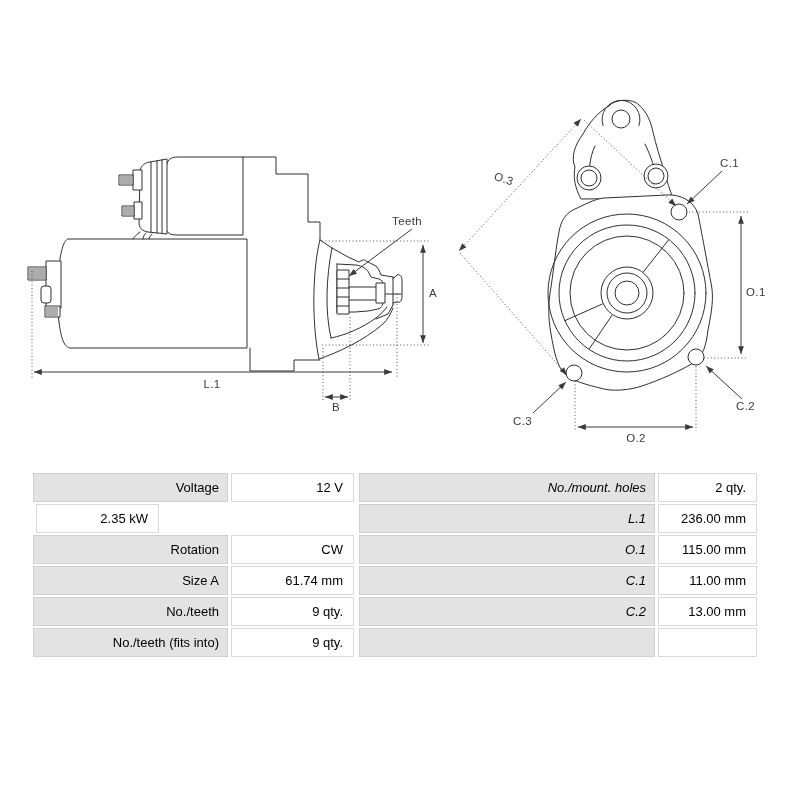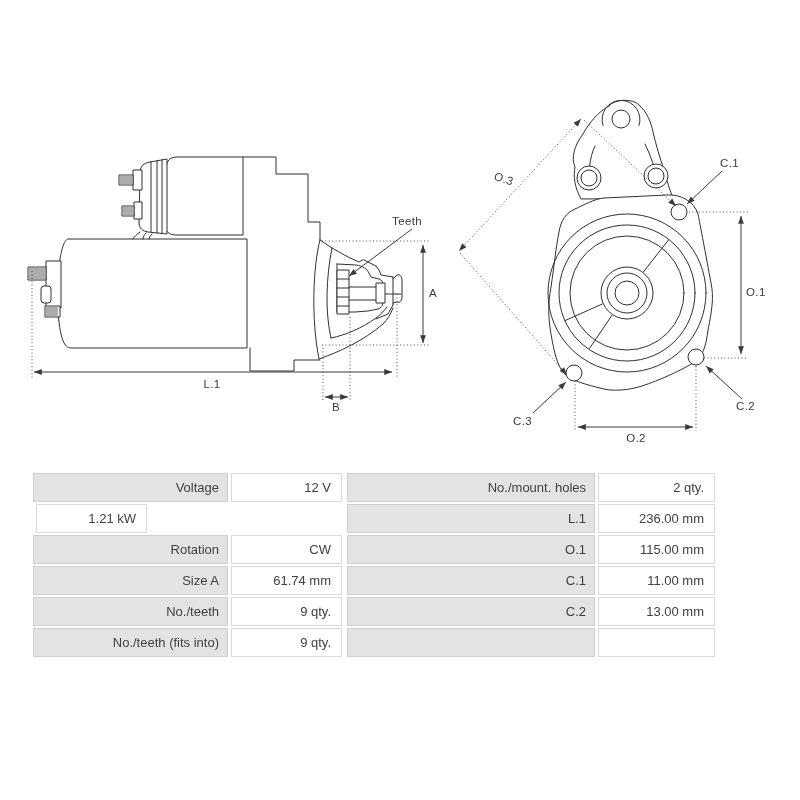--- a/index.html
+++ b/index.html
@@ -11,28 +11,28 @@
   .fw{fill:#ffffff;stroke:#303030;stroke-width:1;stroke-linejoin:round;}
   .hatch{fill:none;stroke:#303030;stroke-width:0.8;}
   .dot{fill:none;stroke:#3a3a3a;stroke-width:0.9;stroke-dasharray:1,2.4;}
   .dim{fill:none;stroke:#3a3a3a;stroke-width:1;}
   .dlabel{font-family:"Liberation Sans",sans-serif;font-size:11.5px;fill:#3a3a3a;letter-spacing:.4px;}
   
   .tables{position:absolute;left:33px;top:473px;display:flex;}
   .spec-table{display:flex;flex-direction:column;}
   .spec-table.left{margin-right:5px;}
   .srow{display:flex;height:29px;margin-bottom:2px;}
-  .cell{box-sizing:border-box;border:1px solid #cfcfcf;font-size:13px;color:#404040;
+  .cell{box-sizing:border-box;border:1px solid #cfcfcf;font-size:13px;color:#000000;
         text-align:right;line-height:27px;white-space:nowrap;overflow:hidden;}
   .lab{background:#e3e3e3;padding-right:8px;}
   .val{background:#ffffff;border-color:#d9d9d9;padding-right:10px;margin-left:3px;}
   .spec-table.left .lab{width:195px;}
-  .spec-table.left .val{width:111px;}
-  .spec-table.right .lab{width:248px;}
-  .spec-table.right .val{width:117px;}
+  .spec-table.left .val{width:123px;}
+  .spec-table.right .lab{width:296px;font-style:italic;}
+  .spec-table.right .val{width:99px;}
 </style>
 </head>
 <body>
 
 <div id="stage">
 
   <svg id="drawing" width="800" height="465" viewBox="0 0 800 465">
     <defs>
       <marker id="ae" orient="auto" markerUnits="userSpaceOnUse" markerWidth="9" markerHeight="7" refX="8.3" refY="3.5">
         <path d="M0.5,0.6 L8.3,3.5 L0.5,6.4 Z" fill="#3a3a3a"></path>
@@ -147,21 +147,21 @@
     </g>
   </svg>
 
   <div class="tables">
     <div class="spec-table left">
       <div class="srow">
         <div class="cell lab">Voltage</div>
         <div class="cell val">12 V</div>
       </div>
       <div class="srow">
-        <div class="cell val">1.21 kW</div>
+        <div class="cell val">2.35 kW</div>
       </div>
       <div class="srow">
         <div class="cell lab">Rotation</div>
         <div class="cell val">CW</div>
       </div>
       <div class="srow">
         <div class="cell lab">Size A</div>
         <div class="cell val">61.74 mm</div>
       </div>
       <div class="srow">

